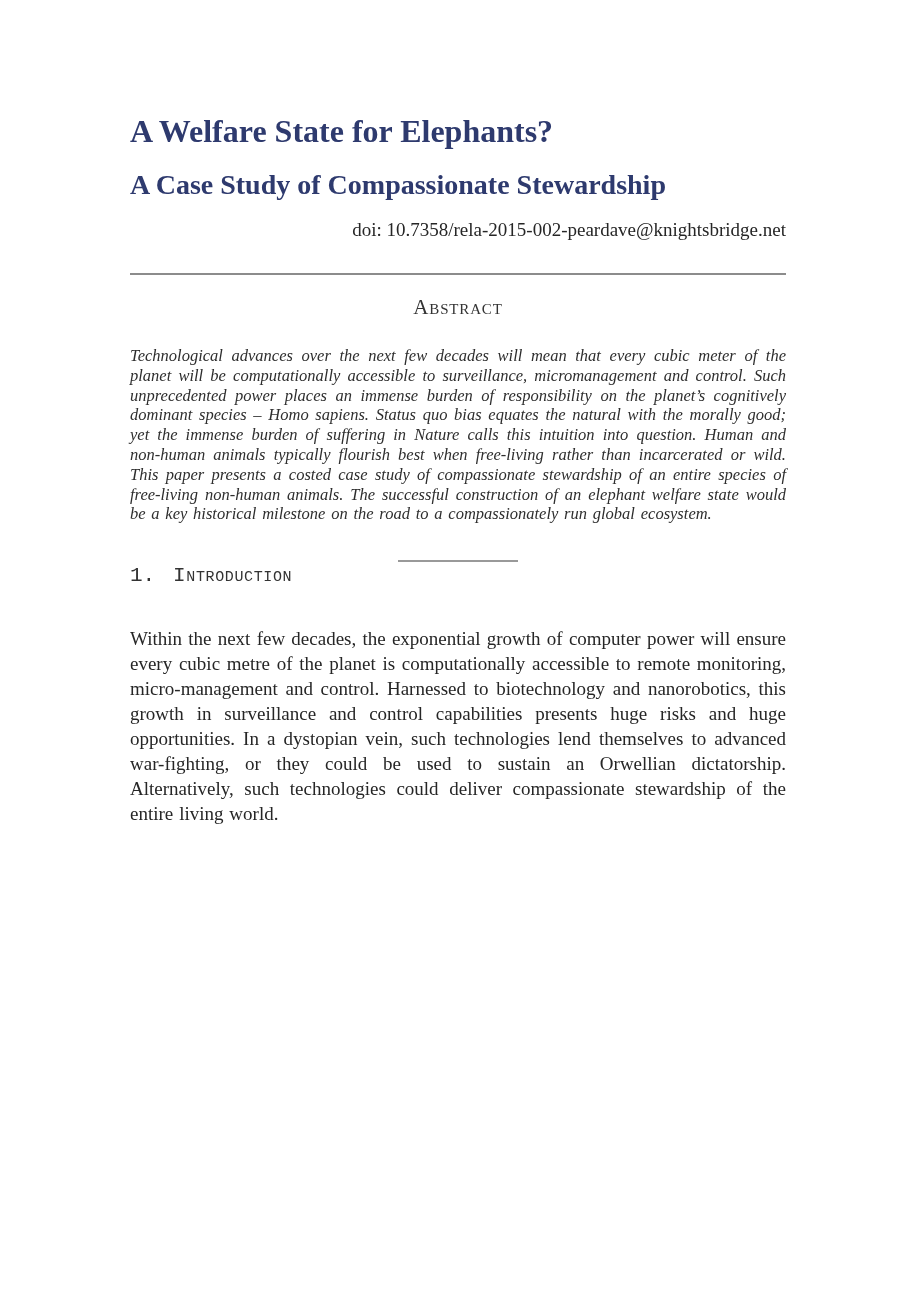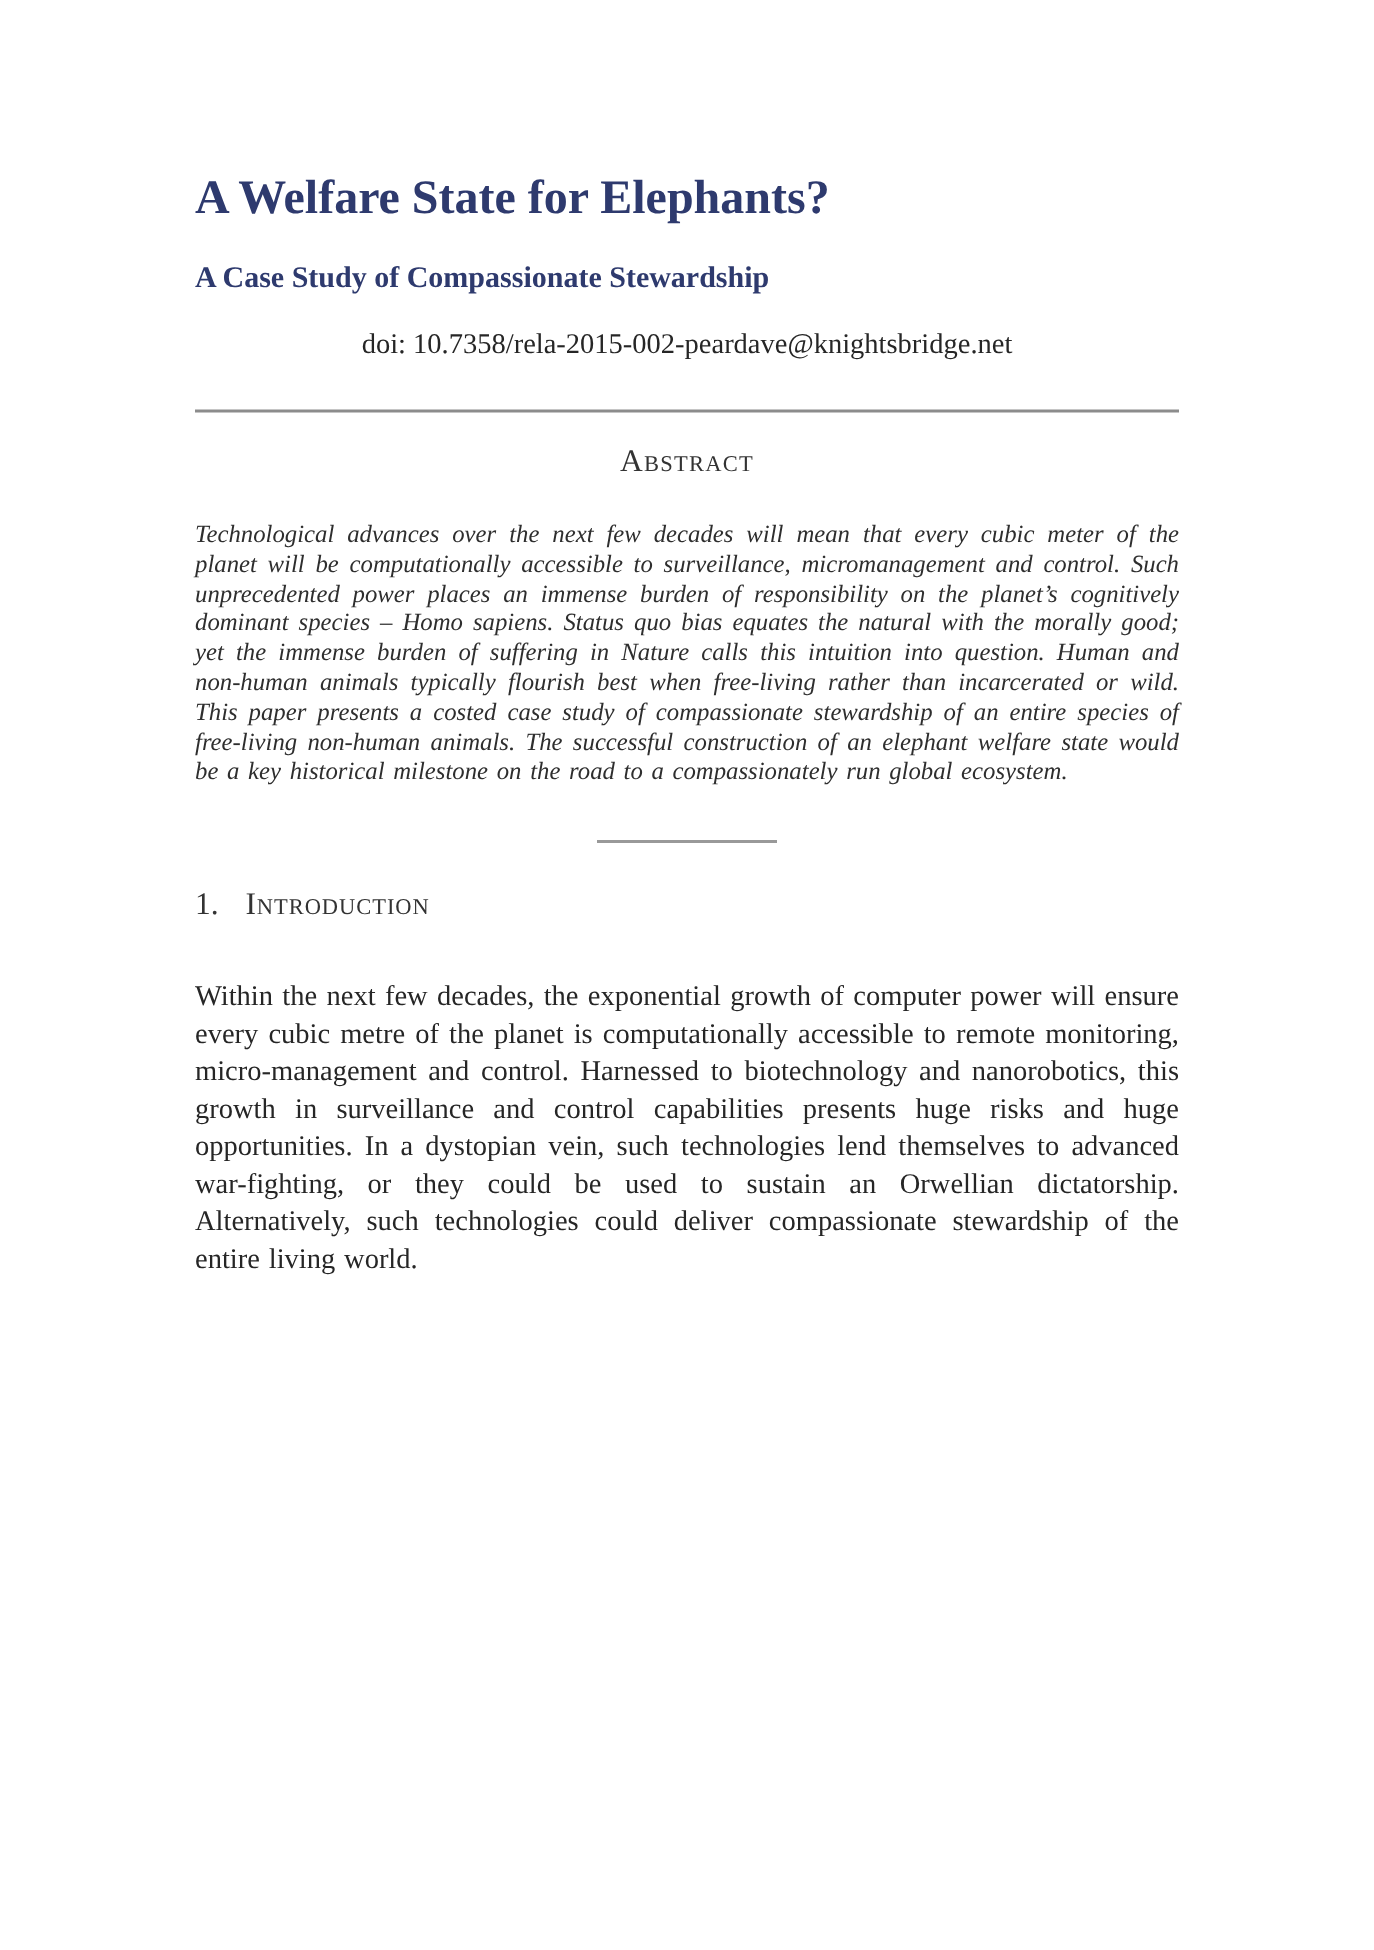--- a/index.html
+++ b/index.html
@@ -19,21 +19,21 @@
     overflow:hidden;
   }
   .article-title{
     font-size:32px;
     line-height:38px;
     font-weight:bold;
     color:var(--accent-navy);
     margin:0 0 18px 0;
   }
   .article-subtitle{
-    font-size:20px;
+    font-size:28px;
     line-height:34px;
     font-weight:bold;
     color:var(--accent-navy);
     margin:0;
   }
   .author-name{
     font-size:24px;
     line-height:30px;
     font-weight:bold;
     color:var(--accent-navy);
@@ -45,21 +45,21 @@
     font-style:italic;
     color:var(--accent-navy);
     margin-top:13px;
   }
   .meta-row{
     margin-top:16px;
     font-size:19px;
     line-height:24px;
     color:var(--text-dark);
     display:flex;
-    justify-content:center;
+    justify-content:flex-end;
   }
   .header-rule{
     border:none;
     border-top:2px solid var(--rule-gray);
     margin:31px 0 0 0;
   }
   .abstract-heading{
     margin-top:18px;
     font-size:21px;
     line-height:28px;
@@ -88,24 +88,24 @@
     font-style:italic;
     margin-right:0.35em;
   }
   .center-divider{
     width:120px;
     border:none;
     border-top:2px solid #999999;
     margin:36px auto 0 auto;
   }
   .section-heading{
-    margin-top:26px;
     font-size:21px;
     line-height:28px;
     color:var(--abstract-gray);
+    font-family:Liberation Mono, monospace;
   }
   .sec-num{margin-right:0.85em;}
   .smallcaps{font-variant:small-caps;letter-spacing:0.03em;}
   .subsection-heading{
     margin-top:47px;
     font-size:19.5px;
     line-height:26px;
     color:var(--text-dark);
   }
   .sub-num{margin-right:0.7em;}

